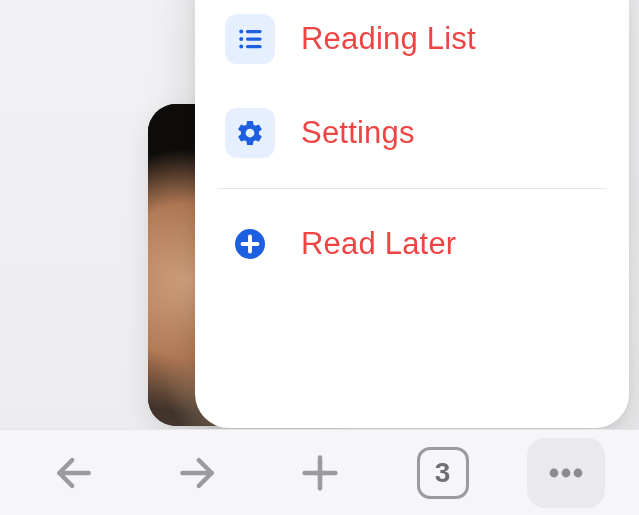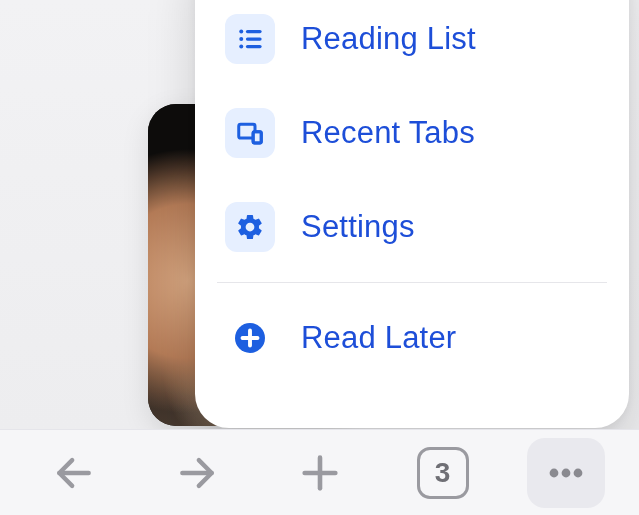--- a/index.html
+++ b/index.html
@@ -94,21 +94,21 @@
     align-items: center;
     gap: 26px;
     padding: 22px 28px 22px 30px;
     color: #1d5fe0;
     cursor: pointer;
   }
   .item .label {
     font-size: 31px;
     font-weight: 400;
     letter-spacing: .2px;
-    color: #1d4ed8;
+    color: #ef4444;
     white-space: nowrap;
   }
   .icon-wrap {
     width: 50px; height: 50px;
     border-radius: 12px;
     background: #e6efff;
     display: flex; align-items: center; justify-content: center;
     flex: 0 0 50px;
   }
   .icon-wrap svg { width: 30px; height: 30px; color: #1d5fe0; }
@@ -147,30 +147,20 @@
             <line x1="10" y1="6" x2="20" y2="6"></line>
             <circle cx="5" cy="12" r="1.6" fill="currentColor" stroke="none"></circle>
             <line x1="10" y1="12" x2="20" y2="12"></line>
             <circle cx="5" cy="18" r="1.6" fill="currentColor" stroke="none"></circle>
             <line x1="10" y1="18" x2="20" y2="18"></line>
           </svg>
         </span>
         <span class="label">Reading List</span>
       </div>
 
-      <div class="item">
-        <span class="icon-wrap">
-          <svg viewBox="0 0 24 24" fill="none" stroke="currentColor" stroke-width="2.4" stroke-linecap="round" stroke-linejoin="round">
-            <rect x="3" y="5" width="13" height="11" rx="1.5"></rect>
-            <rect x="14.5" y="11" width="6.5" height="9" rx="1.2" fill="#e6efff"></rect>
-            <rect x="14.5" y="11" width="6.5" height="9" rx="1.2"></rect>
-          </svg>
-        </span>
-        <span class="label">Recent Tabs</span>
-      </div>
 
 
       <div class="item">
         <span class="icon-wrap">
           <svg viewBox="0 0 24 24" fill="currentColor">
             <path d="M19.14 12.94a7.49 7.49 0 0 0 .05-.94 7.49 7.49 0 0 0-.05-.94l2.03-1.58a.5.5 0 0 0 .12-.64l-1.92-3.32a.5.5 0 0 0-.6-.22l-2.39.96a7.03 7.03 0 0 0-1.62-.94l-.36-2.54a.5.5 0 0 0-.5-.43h-3.84a.5.5 0 0 0-.5.43l-.36 2.54c-.58.24-1.13.55-1.62.94l-2.39-.96a.5.5 0 0 0-.6.22L2.66 8.84a.5.5 0 0 0 .12.64l2.03 1.58c-.03.31-.05.63-.05.94s.02.63.05.94l-2.03 1.58a.5.5 0 0 0-.12.64l1.92 3.32c.13.22.39.31.6.22l2.39-.96c.49.39 1.04.7 1.62.94l.36 2.54c.04.25.25.43.5.43h3.84c.25 0 .46-.18.5-.43l.36-2.54c.58-.24 1.13-.55 1.62-.94l2.39.96c.21.09.47 0 .6-.22l1.92-3.32a.5.5 0 0 0-.12-.64l-2.03-1.58ZM12 15.5A3.5 3.5 0 1 1 12 8.5a3.5 3.5 0 0 1 0 7Z"></path>
           </svg>
         </span>
         <span class="label">Settings</span>
       </div>

